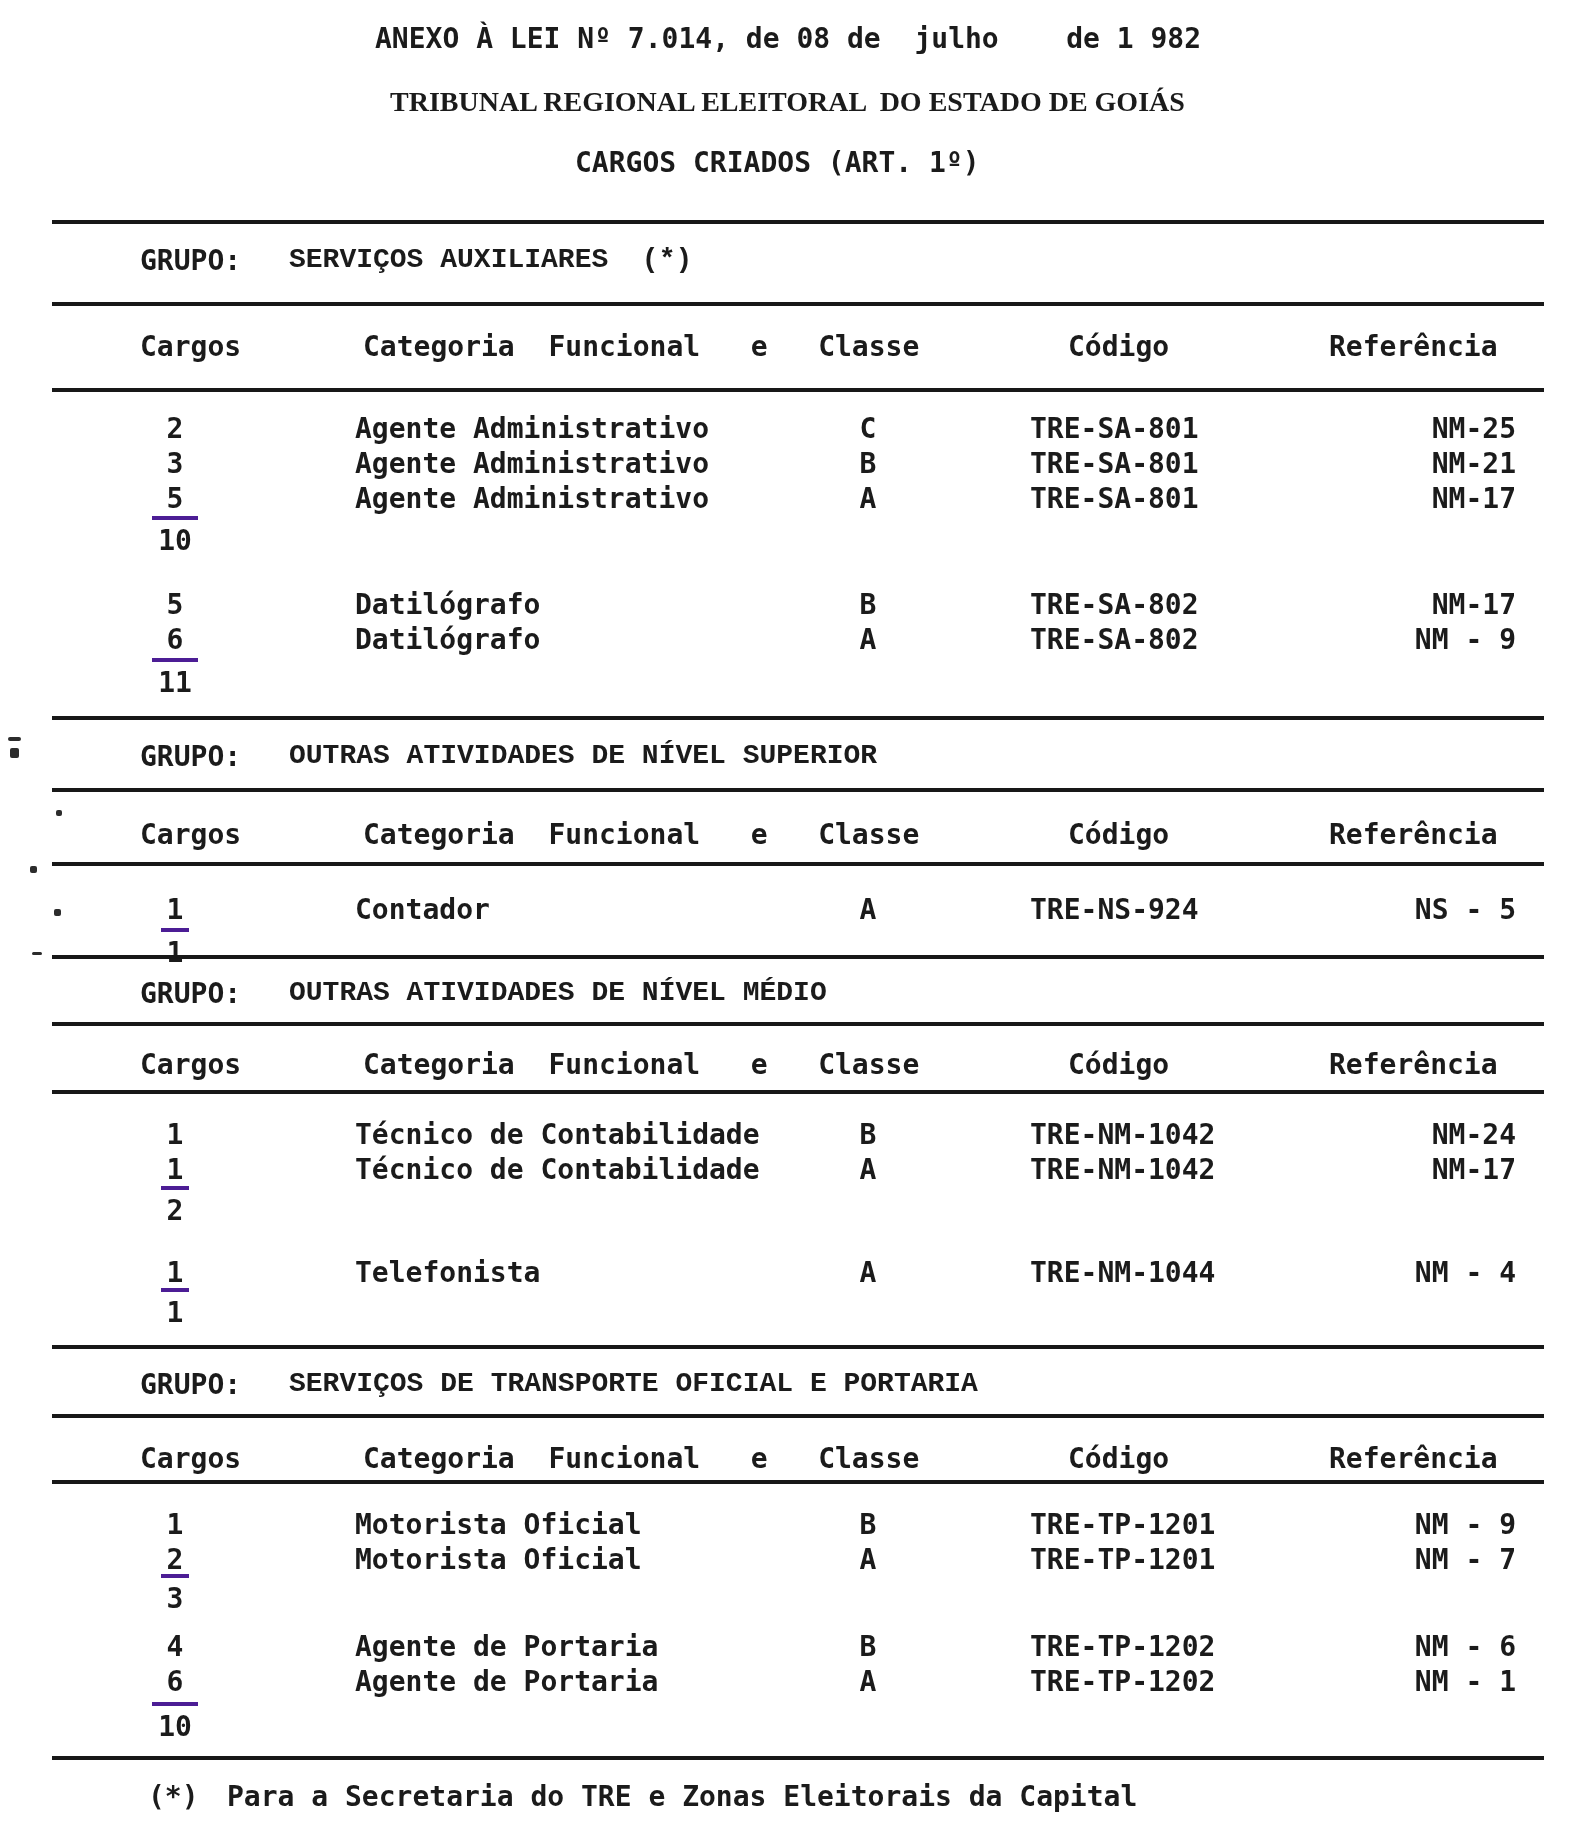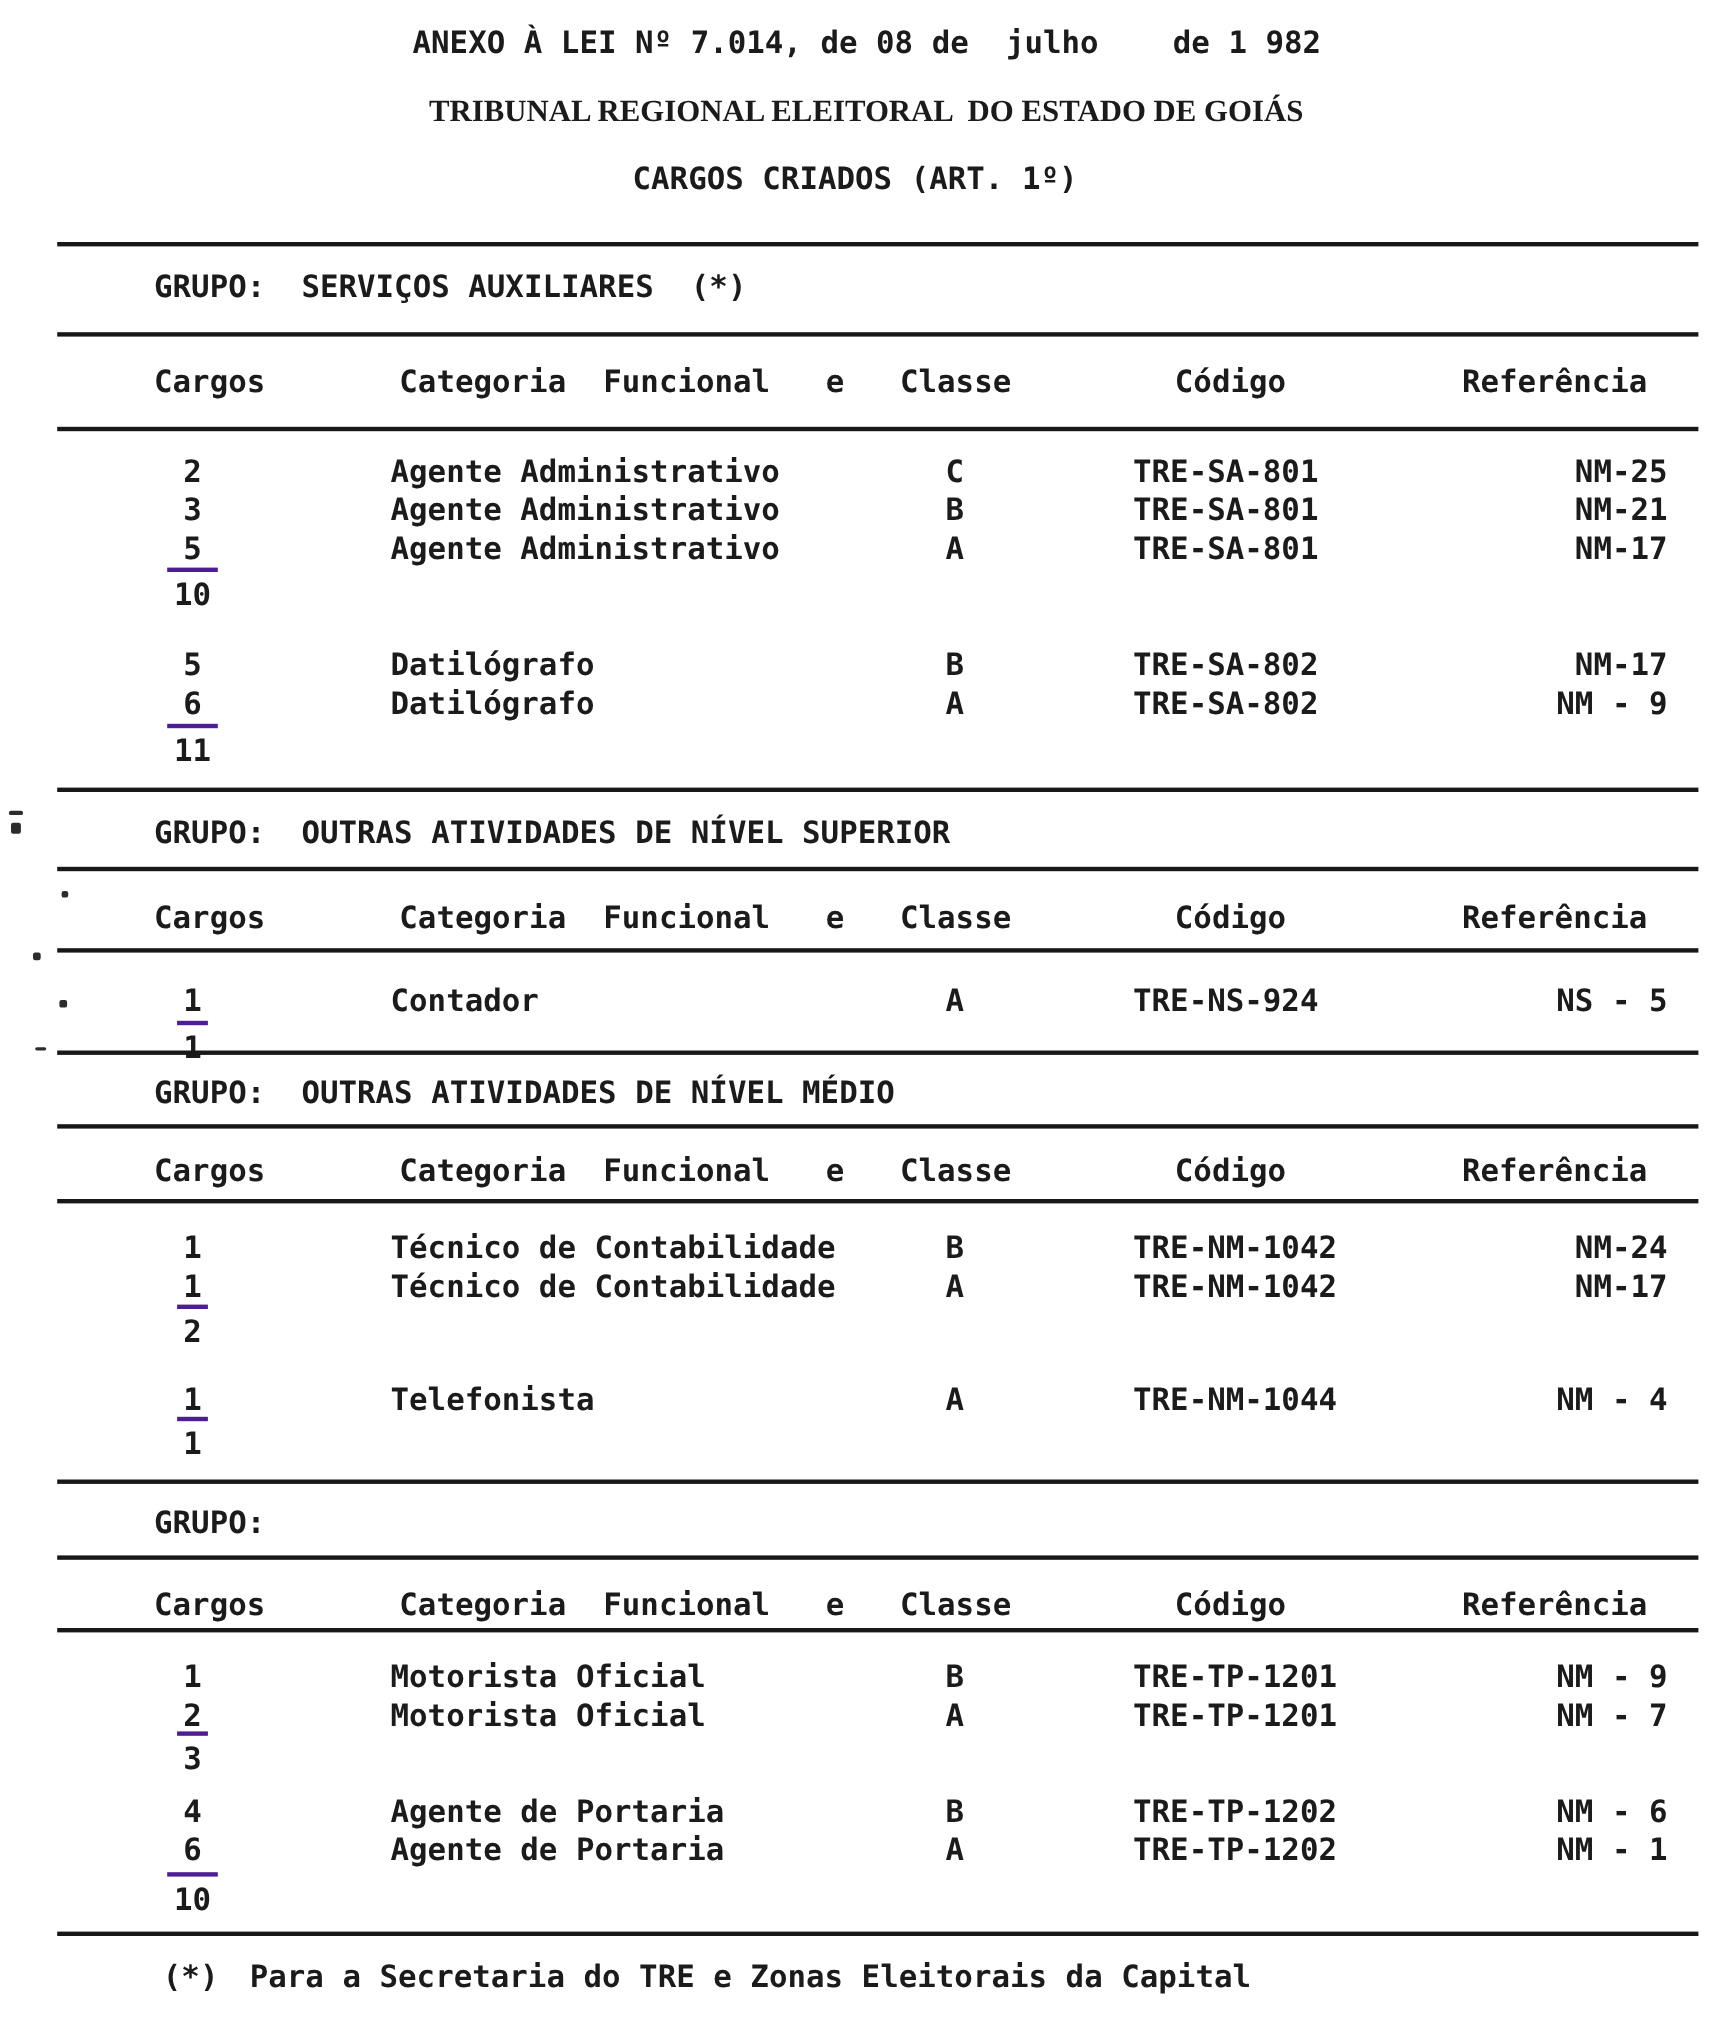--- a/index.html
+++ b/index.html
@@ -36,21 +36,21 @@
   .c1 { left: 120px; width: 110px; text-align: center; }
   .c2 { left: 355px; }
   .c3 { left: 818px; width: 100px; text-align: center; }
   .c4 { left: 1030px; }
   .c5 { left: 1316px; width: 200px; text-align: right; }
   .h-cargos { left: 140px; }
   .h-mid    { left: 363px; }
   .h-codigo { left: 1068px; }
   .h-ref    { left: 1329px; }
   .g-label  { left: 140px; }
-  .g-name   { left: 274px; }
+  .g-name   { left: 289px; font-family: Liberation Mono, monospace; }
   .subtotal {
     display: inline-block;
     border-top: 4px solid #4c1d95;
     padding: 4px 6px 0 6px;
   }
   .fn-marker { left: 148px; }
   .fn-text   { left: 227px; }
   .speck {
     position: absolute;
     background: #2c2c2c;
@@ -198,20 +198,21 @@
   <span class="c5">NM - 4</span>
 </div>
 <div class="row" style="top:1288px;">
   <span class="c1"><span class="subtotal">1</span></span>
 </div>
 
 <div class="rule" style="top:1345px;"></div>
 
 <div class="row" style="top:1368px;">
   <span class="g-label">GRUPO:</span>
+  <span class="g-name">SERVIÇOS DE TRANSPORTE OFICIAL E PORTARIA</span>
 </div>
 
 <div class="rule" style="top:1414px;"></div>
 
 <div class="row" style="top:1442px;">
   <span class="h-cargos">Cargos</span>
   <span class="h-mid">Categoria  Funcional   e   Classe</span>
   <span class="h-codigo">Código</span>
   <span class="h-ref">Referência</span>
 </div>

